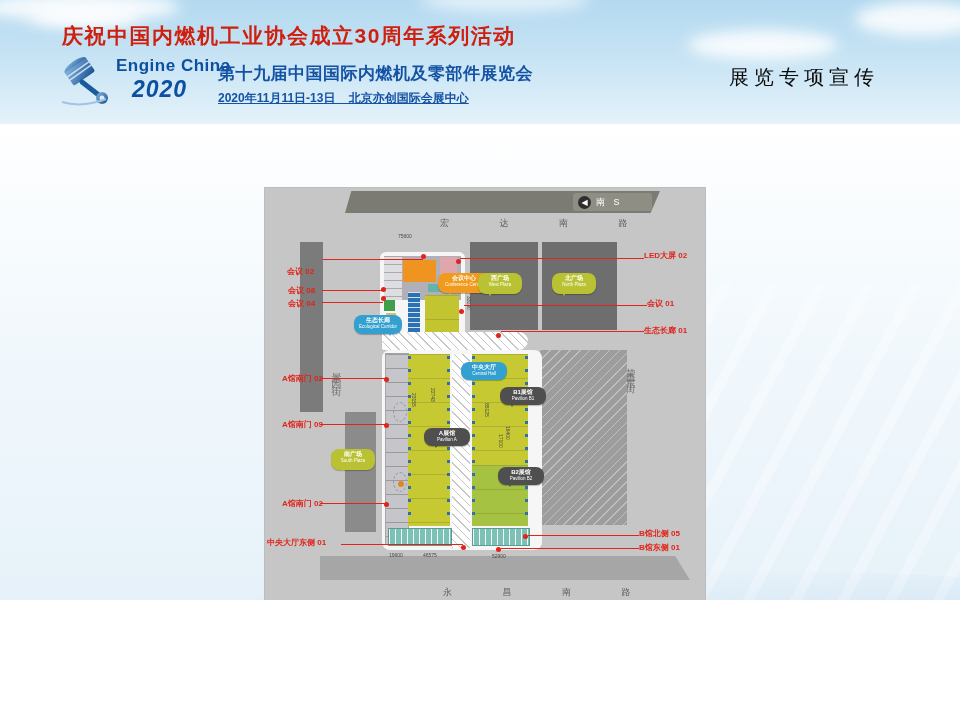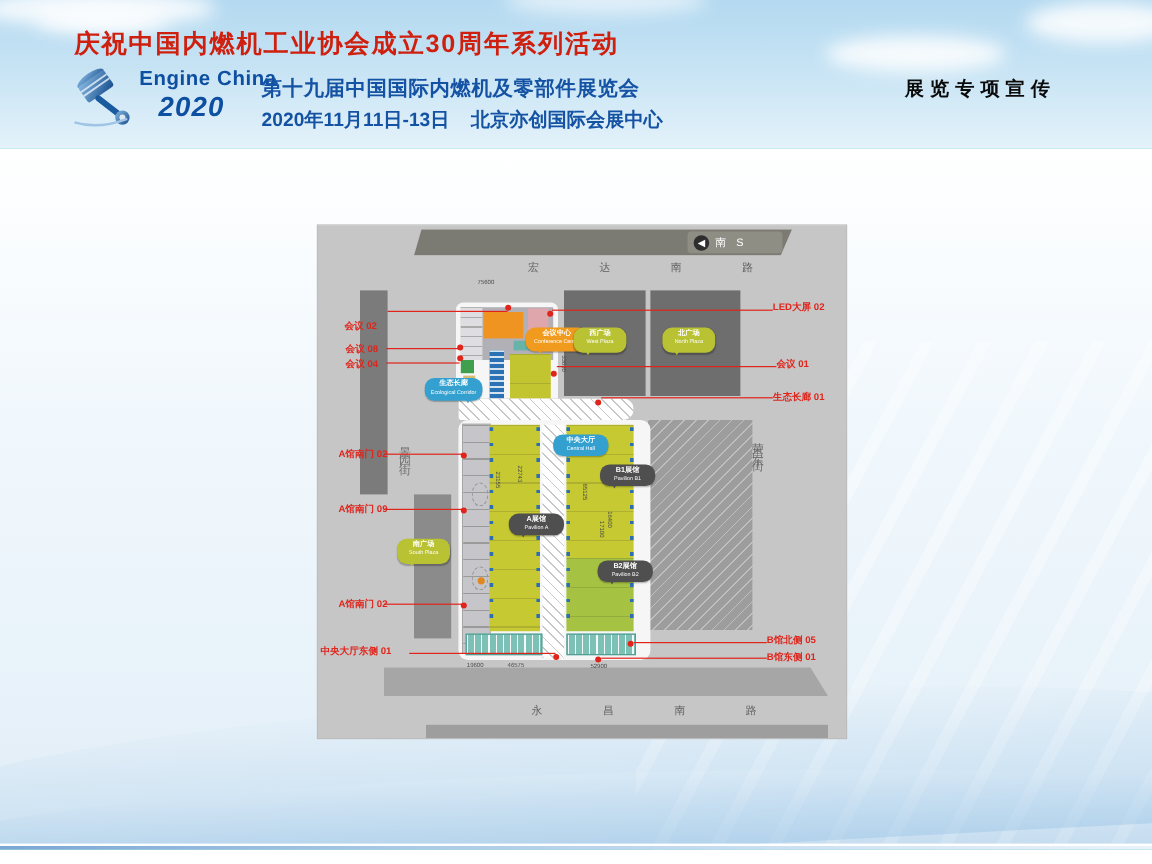--- a/index.html
+++ b/index.html
@@ -1,31 +1,31 @@
 <!DOCTYPE html>
 <html><head>
 <meta charset="utf-8">
 <style>
   html,body{margin:0;padding:0;}
   body{width:960px;height:720px;overflow:hidden;font-family:"Liberation Sans","DejaVu Sans",sans-serif;background:#fff;}
   .abs{position:absolute;}
-  .slide{position:relative;width:960px;height:708px;overflow:hidden;background:#14b8a6;}
+  .slide{position:relative;width:960px;height:600px;overflow:hidden;background:#14b8a6;}
 
   
   .hdr{left:0;top:0;width:960px;height:124px;background:linear-gradient(180deg,#b4d9f0 0%,#c6e3f4 45%,#e4f2fa 100%);}
   .cloud{position:absolute;background:#fff;border-radius:50%;filter:blur(7px);opacity:.85;}
   .banner-title{left:62px;top:22px;font-size:21px;font-weight:bold;color:#cf1f0e;letter-spacing:1.5px;}
   .logo{left:58px;top:56px;display:flex;align-items:flex-start;}
   .logo-txt{margin-left:4px;color:#0d4fa0;}
   .logo-l1{font-size:17px;font-weight:bold;letter-spacing:.5px;}
   .logo-l2{font-size:23px;font-weight:900;font-style:italic;margin-left:16px;letter-spacing:1px;}
   .expo{left:218px;top:62px;color:#1452a3;font-weight:bold;}
   .expo-l1{font-size:17px;letter-spacing:.5px;}
-  .expo-l2{font-size:16px;margin-top:5px;white-space:pre;}
-  .hdr-right{left:754px;top:64px;font-size:16px;font-weight:bold;color:#0a0a0a;letter-spacing:5px;}
+  .expo-l2{font-size:12px;margin-top:5px;white-space:pre;text-decoration:underline;}
+  .hdr-right{left:729px;top:64px;font-size:20px;font-weight:normal;color:#0a0a0a;letter-spacing:5px;}
 
   
   .bod{left:0;top:124px;width:960px;height:596px;background:linear-gradient(180deg,#ffffff 0%,#f3f9fd 30%,#e9f3fa 70%,#dfecf6 100%);}
   .streaks{right:0;top:160px;width:430px;height:430px;background:repeating-linear-gradient(118deg,rgba(255,255,255,.7) 0 10px,rgba(255,255,255,0) 10px 42px);opacity:.45;}
   .wave1{left:-80px;top:455px;width:1200px;height:130px;background:linear-gradient(180deg,rgba(255,255,255,0),rgba(150,195,230,.40));transform:rotate(-3deg);border-radius:100% 100% 0 0;}
   .wave2{left:-50px;top:520px;width:1150px;height:90px;background:linear-gradient(180deg,rgba(255,255,255,.1),rgba(120,175,220,.35));transform:rotate(-1.5deg);border-radius:60% 60% 0 0;}
   .botbar{left:0;top:579px;width:960px;height:17px;border-top:2px solid #fff;background:linear-gradient(90deg,#7aa7d4 0%,#a9c9e6 35%,#d3e5f4 75%,#eaf3fa 100%);}
   .sec-title{left:40px;top:28px;width:168px;height:40px;line-height:40px;text-align:center;font-size:21px;color:#fff;letter-spacing:3px;
     background:linear-gradient(150deg,#a8a8a8,#707070 50%,#4f4f4f);box-shadow:inset 1px 1px 2px rgba(255,255,255,.5),3px 4px 6px rgba(0,0,0,.28);}
 

